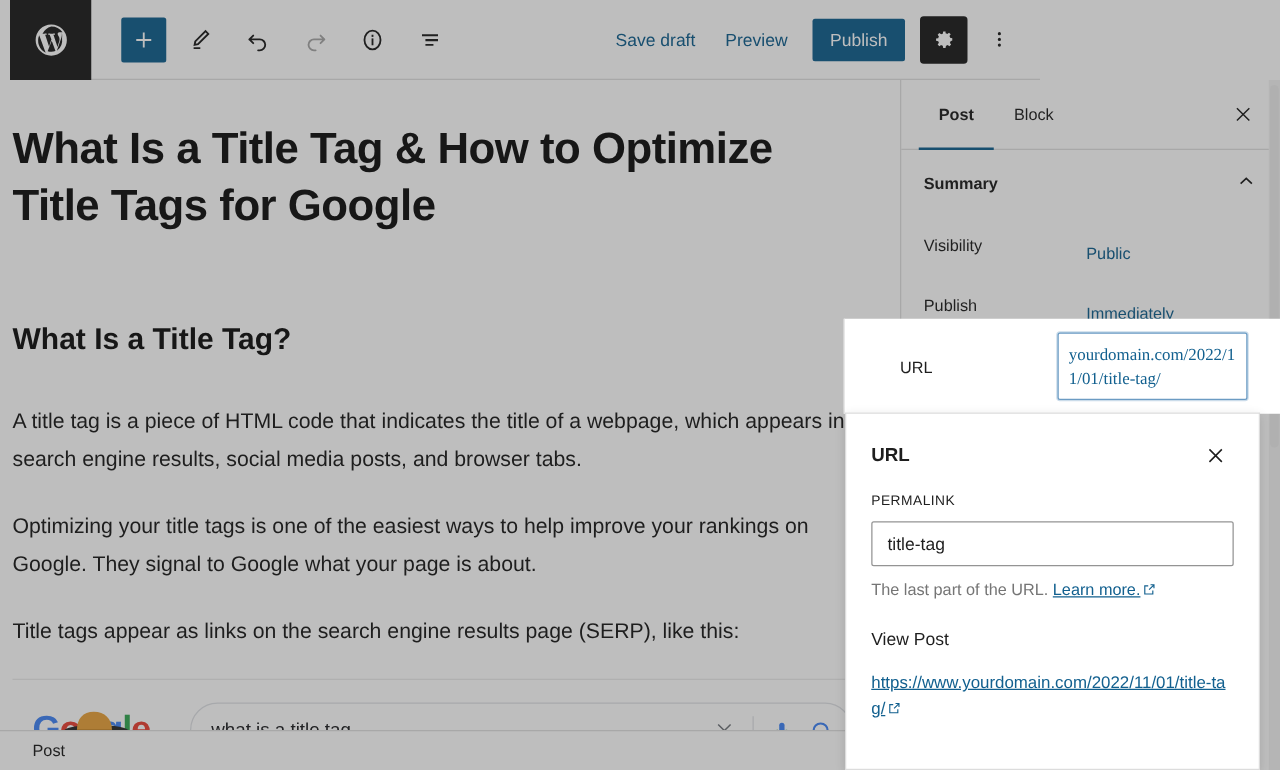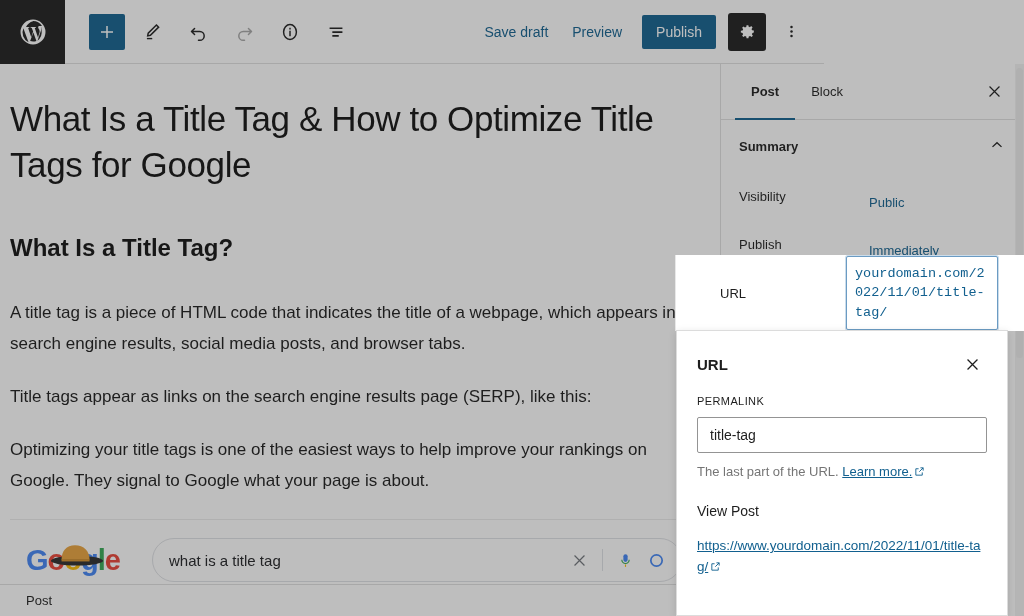--- a/index.html
+++ b/index.html
@@ -22,21 +22,21 @@
   }
   .scrim {
     position: absolute; inset: 0;
     background: rgba(40,40,40,0.30);
     pointer-events: none;
     z-index: 50;
   }
 
   
   .topbar {
-    position: absolute; top: 0; left: 0;
+    position: absolute; top: 0; left: 8px;
     width: 824px; height: 64px;
     background: #ffffff;
     border-bottom: 1px solid #e0e0e0;
     display: flex; align-items: center;
     z-index: 10;
   }
   .wp-logo-block {
     width: 65px; height: 64px;
     background: #1e1e1e;
     flex: 0 0 65px;
@@ -97,23 +97,23 @@
   .canvas {
     position: absolute;
     top: 64px; left: 0;
     width: 720px; height: 552px;
     background: #ffffff;
     padding: 32px 40px 0 10px;
     overflow: hidden;
     z-index: 5;
   }
   .post-title {
-    font-size: 35px; font-weight: normal; line-height: 1.32;
+    font-size: 35px; font-weight: bold; line-height: 1.32;
     color: #101010; letter-spacing: -0.4px;
-    margin-bottom: 46px;
+    margin-bottom: 70px;
   }
   .h2 {
     font-size: 24px; font-weight: bold; color: #101010;
     margin-bottom: 36px;
   }
   .para {
     font-size: 17px; line-height: 1.82; color: #1a1a1a;
     margin-bottom: 22px;
   }
 
@@ -228,21 +228,21 @@
     box-shadow: 0 0 0 1px rgba(107,155,195,0.35);
     border-radius: 2px;
     background: #ffffff;
     color: #12608f;
     font-size: 13.5px; line-height: 1.42;
     padding: 7px 8px;
     width: 152px;
     word-break: break-all;
     text-align: left;
     cursor: pointer;
-    font-family: Liberation Mono, monospace;
+    font-family: Liberation Serif, serif;
   }
   .url-row-edge {
     position:absolute; left:675px; top:255px; width:1px; height:76px;
     background:#e8e8e8; z-index:61;
   }
 
   
   .popover {
     position: absolute;
     left: 676px; top: 330px;
@@ -379,22 +379,22 @@
             <circle cx="3" cy="17.5" r="1.5" fill="currentColor"></circle>
           </svg>
         </button>
       </div>
     </div>
 
     <div class="canvas">
       <div class="post-title">What Is a Title Tag &amp; How to Optimize Title Tags for Google</div>
       <div class="h2">What Is a Title Tag?</div>
       <div class="para">A title tag is a piece of HTML code that indicates the title of a webpage, which appears in search engine results, social media posts, and browser tabs.</div>
+      <div class="para">Optimizing your title tags is one of the easiest ways to help improve your rankings on Google. They signal to Google what your page is about.</div>
       <div class="para">Title tags appear as links on the search engine results page (SERP), like this:</div>
-      <div class="para">Optimizing your title tags is one of the easiest ways to help improve your rankings on Google. They signal to Google what your page is about.</div>
 
       <div class="serp-block">
         <div class="serp-inner">
           <div class="g-logo">
             <span class="g-b">G</span><span class="g-r">o</span><span class="g-y">o</span><span class="g-b">g</span><span class="g-g">l</span><span class="g-r">e</span>
             <svg class="doodle-hat" viewBox="0 0 60 30" aria-hidden="true">
               <ellipse cx="30" cy="22" rx="27" ry="5" fill="#2b2b2b"></ellipse>
               <path d="M14 21c0-9 5-15 14-15s15 6 15 15z" fill="#e8a33d"></path>
               <path d="M14 20.5h29v2.2H14z" fill="#d4902c"></path>
             </svg>

